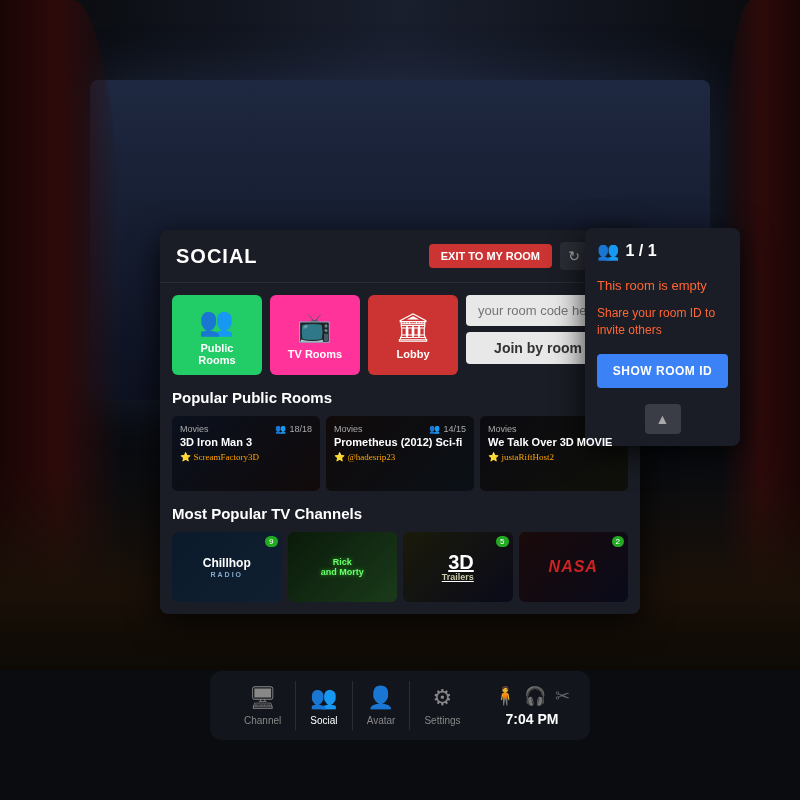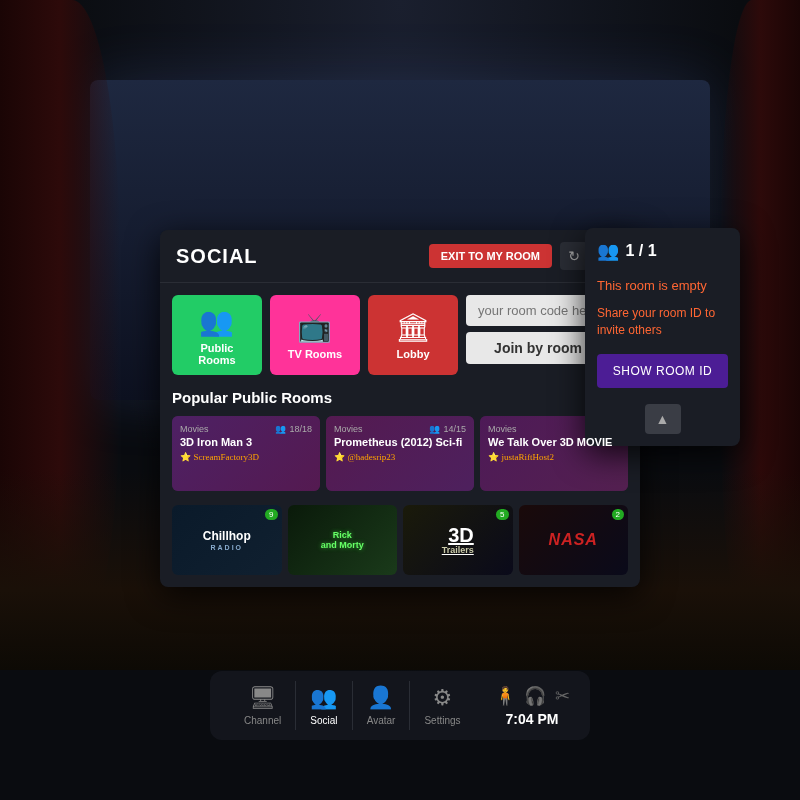--- a/index.html
+++ b/index.html
@@ -244,21 +244,21 @@
     }
 
     .rooms-grid {
       display: grid;
       grid-template-columns: 1fr 1fr 1fr;
       gap: 6px;
       margin-bottom: 14px;
     }
 
     .room-card {
-      background: #701a75;
+      background: #000000;
       border-radius: 6px;
       padding: 8px;
       height: 75px;
       position: relative;
       overflow: hidden;
       cursor: pointer;
     }
 
     .room-card-bg {
       position: absolute;
@@ -455,27 +455,27 @@
     }
 
     .share-text {
       color: #ff6633;
       font-size: 12px;
       margin-bottom: 16px;
       line-height: 1.4;
     }
 
     .show-room-id-btn {
-      background: #4c1d95;
+      background: #3b82f6;
       color: white;
       border: none;
       padding: 10px 4px;
       border-radius: 4px;
       font-size: 12px;
-      font-weight: normal;
+      font-weight: bold;
       cursor: pointer;
       width: 100%;
       text-align: center;
       letter-spacing: 0.5px;
       margin-bottom: 16px;
     }
 
     .scroll-up-btn {
       background: #3a3d45;
       border: none;
@@ -685,20 +685,21 @@
         <div class="room-card-content">
           <div class="room-category">
             <span>Movies</span>
           </div>
           <div class="room-name">We Talk Over 3D MOVIE</div>
           <div class="room-host">⭐ justaRiftHost2</div>
         </div>
       </div>
     </div>
 
+    <div class="section-title">Most Popular TV Channels</div>
     <div class="tv-grid">
       <div class="tv-card chillhop">
         <div class="tv-badge">9</div>
         <div class="tv-card-label">
           <div class="chillhop-text">Chillhop</div>
           <div class="chillhop-sub">RADIO</div>
         </div>
       </div>
       <div class="tv-card rick-morty">
         <div class="tv-card-label">

